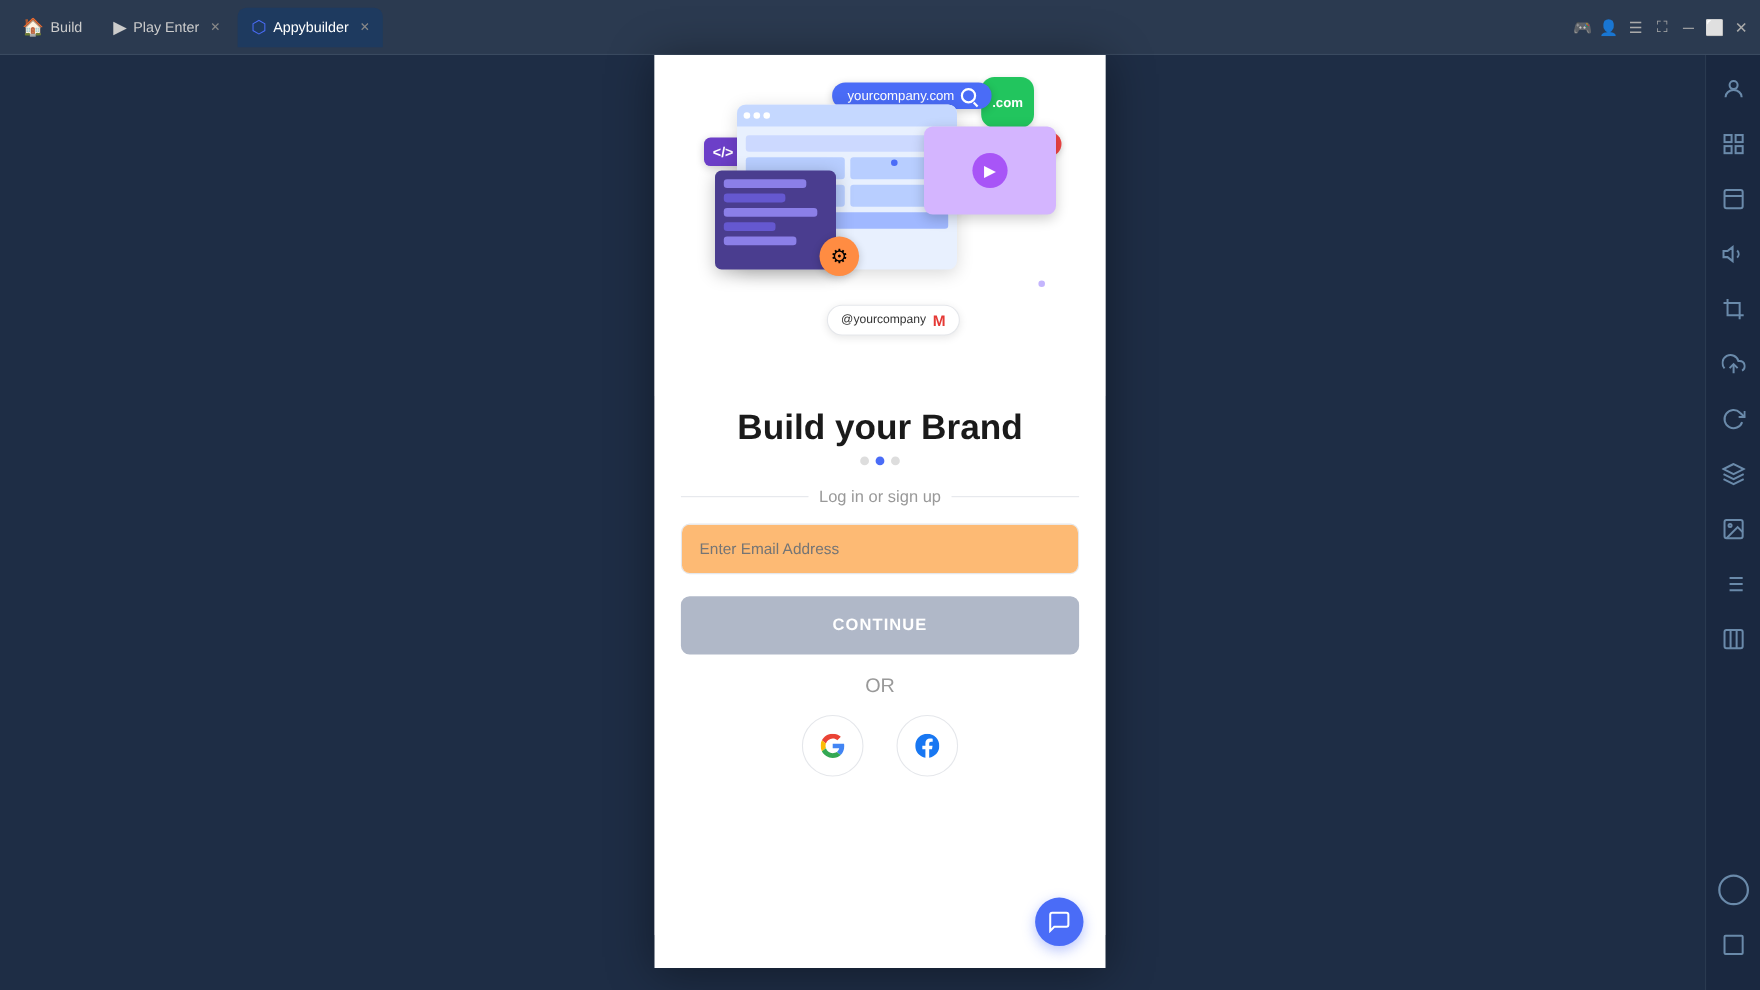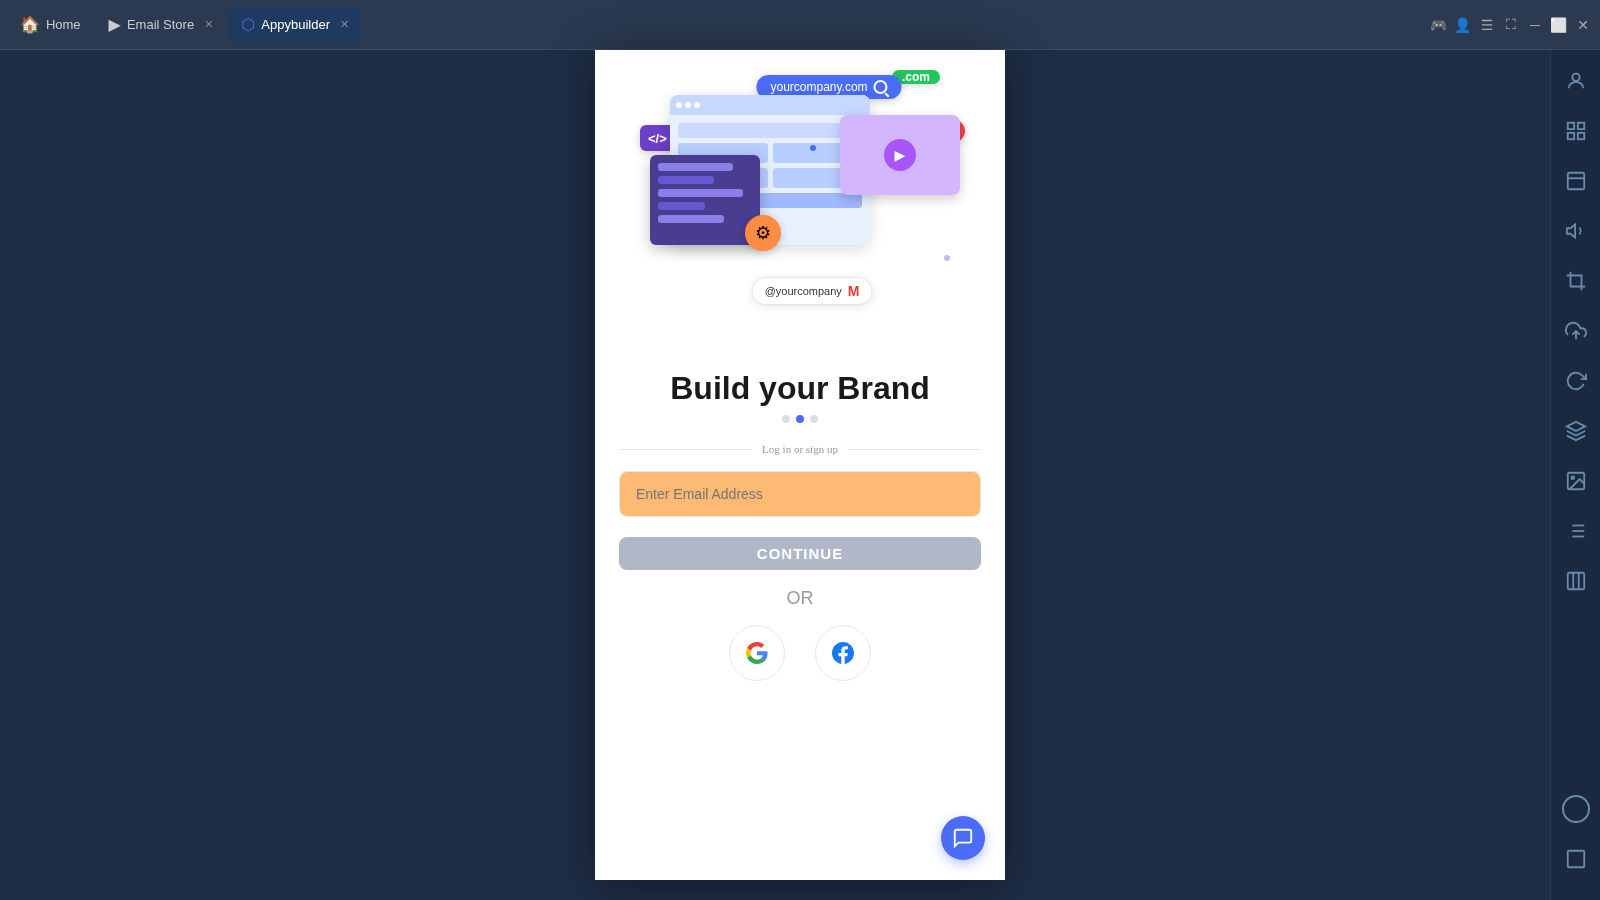--- a/index.html
+++ b/index.html
@@ -299,21 +299,21 @@
     }
 
     
     .com-pill {
       position: absolute;
       top: 5px;
       right: 30px;
       background: #22c55e;
       color: #fff;
       border-radius: 12px;
-      padding: 0 10px;
+      padding: 16px 10px;
       font-size: 12px;
       font-weight: 600;
       box-shadow: 0 2px 6px rgba(0,0,0,0.15);
     }
 
     
     .net-pill {
       position: absolute;
       top: 55px;
       right: 5px;
@@ -395,24 +395,23 @@
       align-items: center;
       gap: 10px;
       margin-bottom: 16px;
     }
     .divider-line {
       flex: 1;
       height: 1px;
       background: #e5e7eb;
     }
     .divider-text {
-      font-size: 11px;
+      font-size: 15px;
       color: #999;
       white-space: nowrap;
-      font-family: Liberation Serif, serif;
     }
 
     
     .email-input-wrapper {
       width: calc(100% - 48px);
       margin: 0 24px 20px;
       border: 1.5px solid #e5e7eb;
       border-radius: 8px;
       overflow: hidden;
     }
@@ -423,21 +422,21 @@
       outline: none;
       font-size: 14px;
       color: #333;
       background: #fdba74;
     }
 
     
     .continue-btn {
       width: calc(100% - 48px);
       margin: 0 24px 18px;
-      padding: 8px;
+      padding: 18px;
       background: #b0b8c8;
       border: none;
       border-radius: 8px;
       font-size: 15px;
       font-weight: 600;
       color: #fff;
       letter-spacing: 1px;
       cursor: pointer;
       text-transform: uppercase;
     }
@@ -506,26 +505,26 @@
       cursor: pointer;
     }
   </style>
 </head>
 <body>
 
 <div class="browser-chrome">
 
   <div class="tab">
     <span style="font-size:16px;">🏠</span>
-    <span>Home</span>
+    <span>Build</span>
   </div>
 
   <div class="tab">
     <span style="font-size:16px;">▶</span>
-    <span>Email Store</span>
+    <span>Play Enter</span>
     <span class="tab-close">✕</span>
   </div>
 
   <div class="tab active">
     <span style="font-size:16px; color:#4a6cf7;">⬡</span>
     <span>Appybuilder</span>
     <span class="tab-close">✕</span>
   </div>
 
   <div class="browser-toolbar-right">

